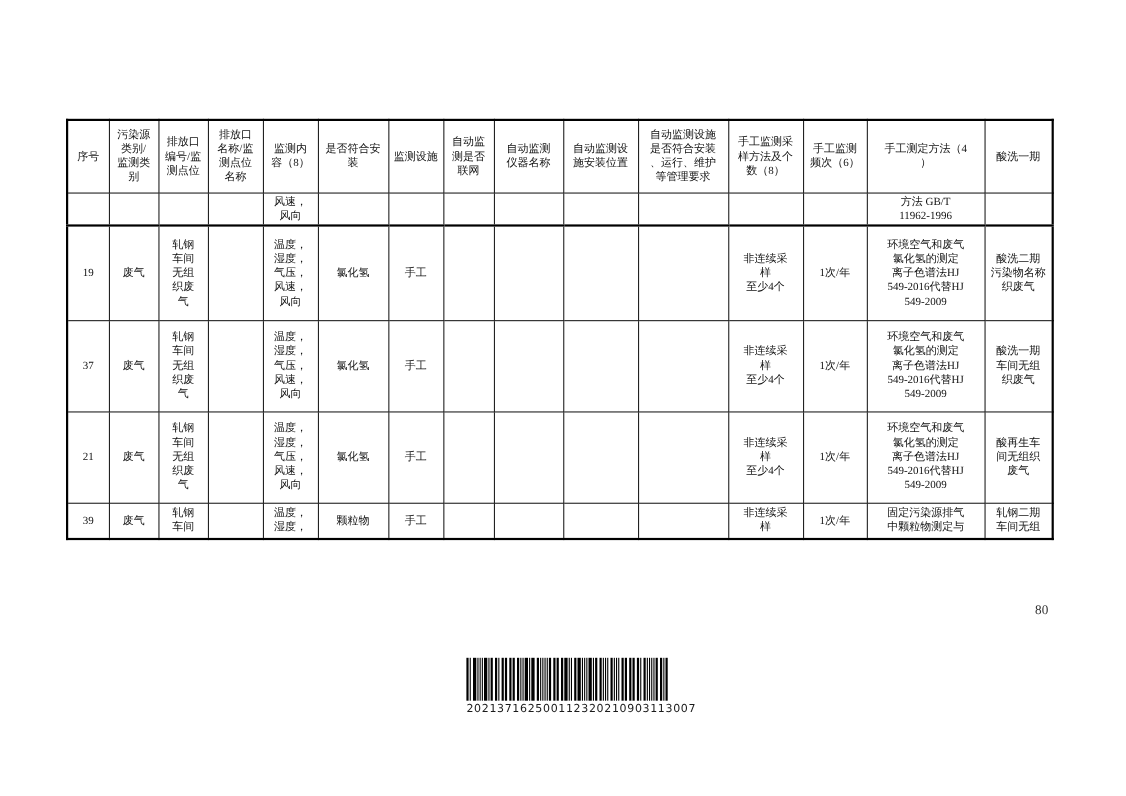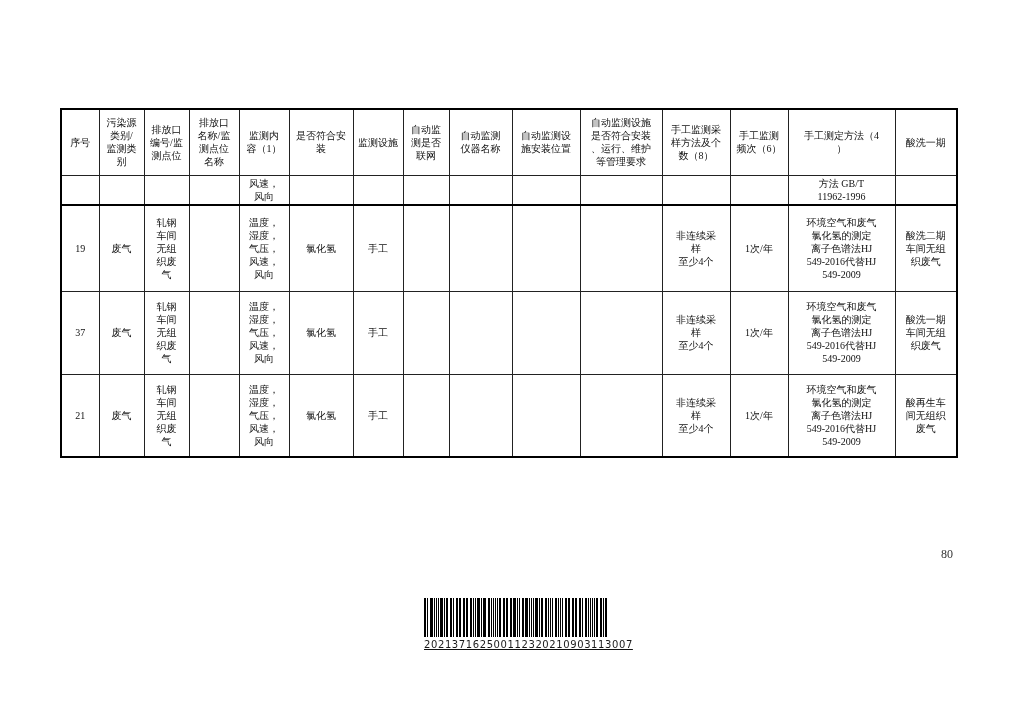--- a/index.html
+++ b/index.html
@@ -32,21 +32,21 @@
   tbody tr:nth-child(2) { height:86px; }
   tbody tr:nth-child(3) { height:83px; }
   tbody tr:nth-child(4) { height:83px; }
   tbody tr:nth-child(5) { height:33px; }
 
   .page-number {
     position:absolute; left:925px; top:547px; width:44px;
     text-align:center; font-size:12px; color:#333;
   }
 
-  .barcode { position:absolute; left:424px; top:598px; width:200px;text-decoration:underline; }
+  .barcode { position:absolute; left:424px; top:598px; width:200px; }
   .barcode-bars { height:39px; display:flex; align-items:stretch; }
   .barcode-bars .bar { background:#000000; flex:none; }
   .barcode-text {
     margin-top:2px; text-align:center;
     font-family:"DejaVu Sans","Liberation Sans",sans-serif;
     font-size:10px; letter-spacing:0.6px; color:#1a1a1a;
     white-space:nowrap;
   }
 </style>
 </head>
@@ -80,21 +80,21 @@
 监测类
 别</th>
           <th>排放口
 编号/监
 测点位</th>
           <th>排放口
 名称/监
 测点位
 名称</th>
           <th>监测内
-容（1）</th>
+容（8）</th>
           <th>是否符合安装</th>
           <th>监测设施</th>
           <th>自动监
 测是否
 联网</th>
           <th>自动监测
 仪器名称</th>
           <th>自动监测设
 施安装位置</th>
           <th>自动监测设施
@@ -154,21 +154,21 @@
           <td>非连续采
 样
 至少4个</td>
           <td>1次/年</td>
           <td>环境空气和废气
 氯化氢的测定
 离子色谱法HJ
 549-2016代替HJ
 549-2009</td>
           <td>酸洗二期
-车间无组
+污染物名称
 织废气</td>
         </tr>
         <tr>
           <td>37</td>
           <td>废气</td>
           <td>轧钢
 车间
 无组
 织废
 气</td>
@@ -223,20 +223,42 @@
           <td>1次/年</td>
           <td>环境空气和废气
 氯化氢的测定
 离子色谱法HJ
 549-2016代替HJ
 549-2009</td>
           <td>酸再生车
 间无组织
 废气</td>
         </tr>
+        <tr>
+          <td>39</td>
+          <td>废气</td>
+          <td>轧钢
+车间</td>
+          <td></td>
+          <td>温度，
+湿度，</td>
+          <td>颗粒物</td>
+          <td>手工</td>
+          <td></td>
+          <td></td>
+          <td></td>
+          <td></td>
+          <td>非连续采
+样</td>
+          <td>1次/年</td>
+          <td>固定污染源排气
+中颗粒物测定与</td>
+          <td>轧钢二期
+车间无组</td>
+        </tr>
       </tbody>
   </table>
 
   <div class="page-number">80</div>
 
   <div class="barcode">
     <div class="barcode-bars">
         <div class="bar" style="width: 2px; margin-right: 1px;"></div>
         <div class="bar" style="width: 1px; margin-right: 2px;"></div>
         <div class="bar" style="width: 3px; margin-right: 1px;"></div>

